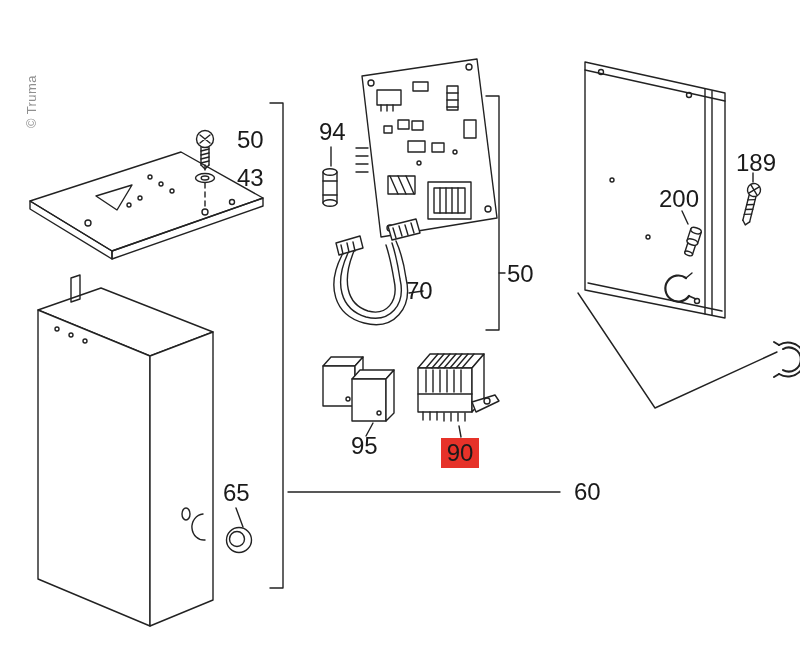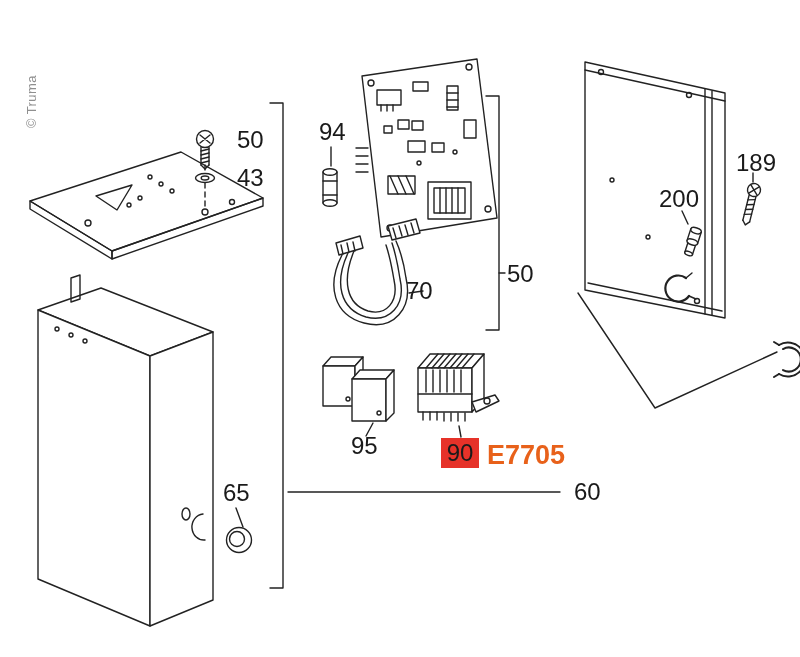--- a/index.html
+++ b/index.html
@@ -208,15 +208,14 @@
   <span class="lbl lbl-50">50</span>
   <span class="lbl lbl-95">95</span>
   <span class="lbl lbl-60">60</span>
   <span class="lbl lbl-65">65</span>
   <span class="lbl lbl-100">200</span>
   <span class="lbl lbl-105">189</span>
 
   <div class="hl-num">
     <span>90</span>
   </div>
-  <span class="code">E7705</span>
 
 </div>
 
 </body></html>

